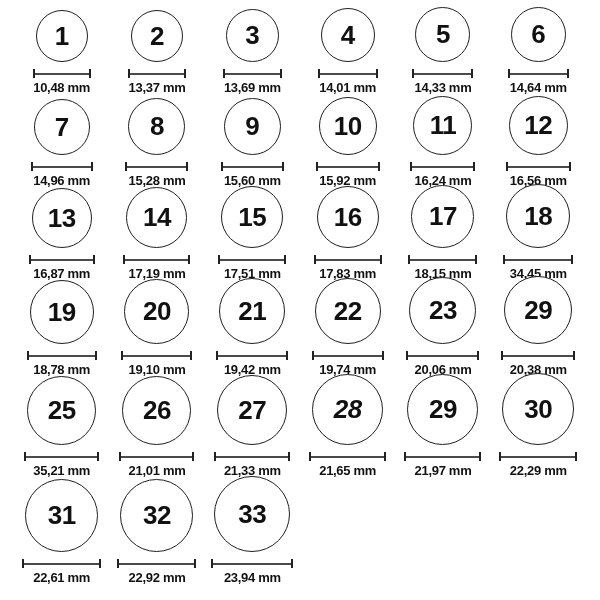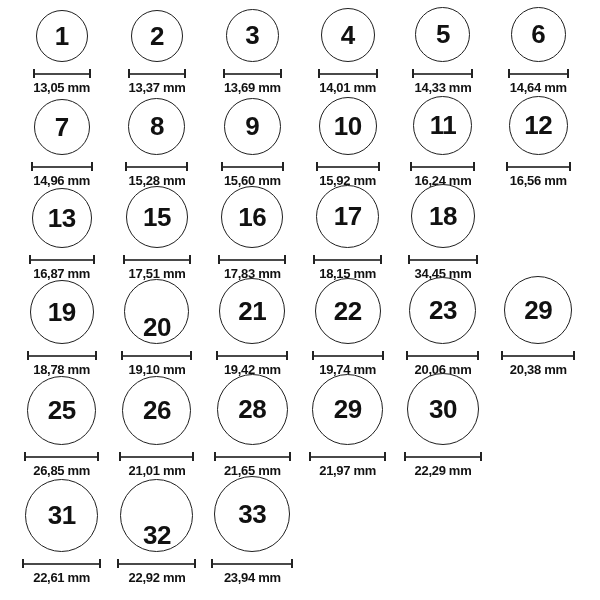--- a/index.html
+++ b/index.html
@@ -80,21 +80,21 @@
 </head>
 <body>
 
 <div id="chart">
     <div class="row">
       <div class="cell">
         <div class="circle" style="width: 52px; height: 52px;">
           <span class="num">1</span>
         </div>
         <div class="measure" style="width: 58px;"></div>
-        <span class="label">13,05 mm</span>
+        <span class="label">10,48 mm</span>
       </div>
       <div class="cell">
         <div class="circle" style="width: 52px; height: 52px;">
           <span class="num">2</span>
         </div>
         <div class="measure" style="width: 58px;"></div>
         <span class="label">13,37 mm</span>
       </div>
       <div class="cell">
         <div class="circle" style="width: 53px; height: 53px;">
@@ -171,20 +171,27 @@
     </div>
     <div class="row">
       <div class="cell">
         <div class="circle" style="width: 60px; height: 60px;">
           <span class="num">13</span>
         </div>
         <div class="measure" style="width: 66px;"></div>
         <span class="label">16,87 mm</span>
       </div>
       <div class="cell">
+        <div class="circle" style="width: 61px; height: 61px;">
+          <span class="num">14</span>
+        </div>
+        <div class="measure" style="width: 67px;"></div>
+        <span class="label">17,19 mm</span>
+      </div>
+      <div class="cell">
         <div class="circle" style="width: 62px; height: 62px;">
           <span class="num">15</span>
         </div>
         <div class="measure" style="width: 68px;"></div>
         <span class="label">17,51 mm</span>
       </div>
       <div class="cell">
         <div class="circle" style="width: 62px; height: 62px;">
           <span class="num">16</span>
         </div>
@@ -208,21 +215,21 @@
     </div>
     <div class="row">
       <div class="cell">
         <div class="circle" style="width: 64px; height: 64px; text-align: right;">
           <span class="num">19</span>
         </div>
         <div class="measure" style="width: 70px;"></div>
         <span class="label">18,78 mm</span>
       </div>
       <div class="cell">
-        <div class="circle" style="width: 65px; height: 65px; align-items: flex-end;">
+        <div class="circle" style="width: 65px; height: 65px;">
           <span class="num">20</span>
         </div>
         <div class="measure" style="width: 71px;"></div>
         <span class="label">19,10 mm</span>
       </div>
       <div class="cell">
         <div class="circle" style="width: 66px; height: 66px;">
           <span class="num">21</span>
         </div>
         <div class="measure" style="width: 72px;"></div>
@@ -249,31 +256,38 @@
         <div class="measure" style="width: 74px;"></div>
         <span class="label">20,38 mm</span>
       </div>
     </div>
     <div class="row">
       <div class="cell">
         <div class="circle" style="width: 69px; height: 69px;">
           <span class="num">25</span>
         </div>
         <div class="measure" style="width: 75px;"></div>
-        <span class="label">26,85 mm</span>
+        <span class="label">35,21 mm</span>
       </div>
       <div class="cell">
         <div class="circle" style="width: 69px; height: 69px;">
           <span class="num">26</span>
         </div>
         <div class="measure" style="width: 75px;"></div>
         <span class="label">21,01 mm</span>
       </div>
       <div class="cell">
-        <div class="circle" style="width: 71px; height: 71px;">
+        <div class="circle" style="width: 70px; height: 70px;">
+          <span class="num">27</span>
+        </div>
+        <div class="measure" style="width: 76px;"></div>
+        <span class="label">21,33 mm</span>
+      </div>
+      <div class="cell">
+        <div class="circle" style="width: 71px; height: 71px; font-style: italic;">
           <span class="num">28</span>
         </div>
         <div class="measure" style="width: 77px;"></div>
         <span class="label">21,65 mm</span>
       </div>
       <div class="cell">
         <div class="circle" style="width: 71px; height: 71px;">
           <span class="num">29</span>
         </div>
         <div class="measure" style="width: 77px;"></div>
@@ -289,21 +303,21 @@
     </div>
     <div class="row">
       <div class="cell">
         <div class="circle" style="width: 73px; height: 73px;">
           <span class="num">31</span>
         </div>
         <div class="measure" style="width: 79px;"></div>
         <span class="label">22,61 mm</span>
       </div>
       <div class="cell">
-        <div class="circle" style="width: 73px; height: 73px; align-items: flex-end;">
+        <div class="circle" style="width: 73px; height: 73px;">
           <span class="num">32</span>
         </div>
         <div class="measure" style="width: 79px;"></div>
         <span class="label">22,92 mm</span>
       </div>
       <div class="cell">
         <div class="circle" style="width: 76px; height: 76px;">
           <span class="num">33</span>
         </div>
         <div class="measure" style="width: 82px;"></div>

